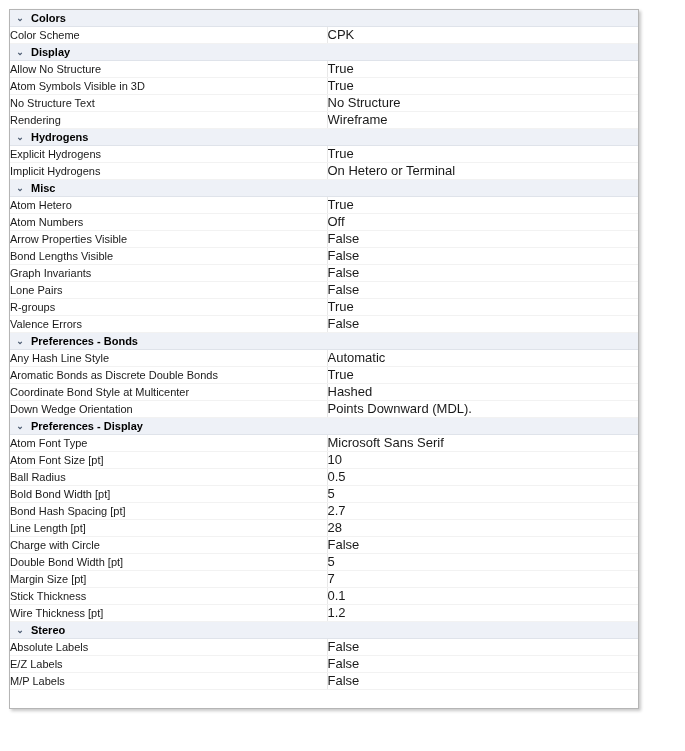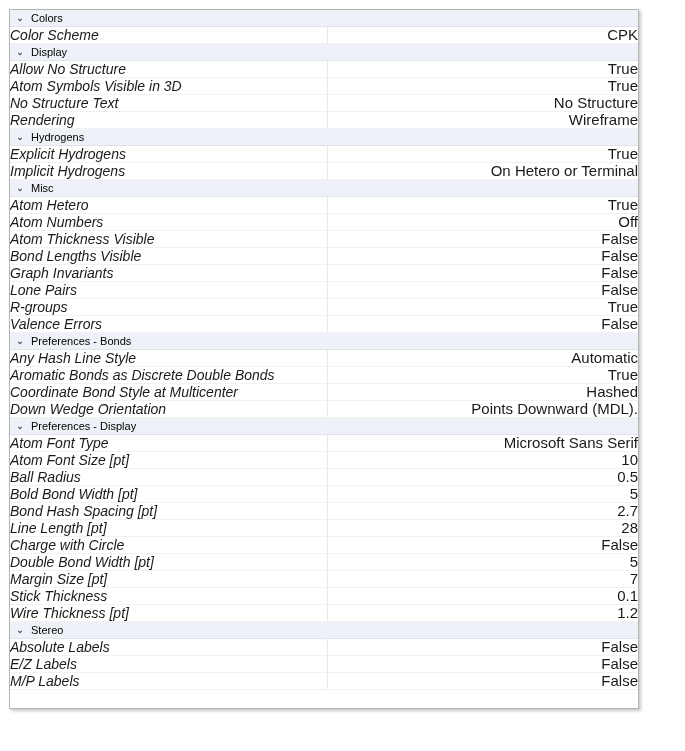--- a/index.html
+++ b/index.html
@@ -47,52 +47,50 @@
   }
   .chev {
     width: 20px;
     min-width: 20px;
     text-align: center;
     font-size: 9px;
     color: #4a5a70;
     line-height: 16px;
   }
   .group-label {
-    font-weight: normal;
+    font-weight: bold;
     font-size: 11px;
     color: #000;
     padding-left: 1px;
   }
   .prop-row td {
     background: #ffffff;
     padding: 0;
     border-bottom: 1px solid #f2f2f2;
   }
   .name-cell {
     padding-left: 41px;
-    font-size: 14px;
+    font-size: 11px;
     color: #1a1a1a;
     white-space: nowrap;
     overflow: hidden;
     text-overflow: ellipsis;
     height: 16px;
     line-height: 16px;
-    font-style: italic;
   }
   .value-cell {
     padding-left: 5px;
-    font-size: 15px;
+    font-size: 13px;
     color: #1a1a1a;
     white-space: nowrap;
     overflow: hidden;
     text-overflow: ellipsis;
     height: 16px;
     line-height: 16px;
     border-left: 1px solid #e8e8e8;
-    text-align: right;
   }
   .col-name { width: 317px; }
   .col-value { width: auto; }
 </style>
 </head>
 <body>
 
 <div class="panel">
   <table class="grid">
     <colgroup>
@@ -162,21 +160,21 @@
         </tr>
         <tr class="prop-row">
           <td class="name-cell">Atom Hetero</td>
           <td class="value-cell">True</td>
         </tr>
         <tr class="prop-row">
           <td class="name-cell">Atom Numbers</td>
           <td class="value-cell">Off</td>
         </tr>
         <tr class="prop-row">
-          <td class="name-cell">Atom Thickness Visible</td>
+          <td class="name-cell">Arrow Properties Visible</td>
           <td class="value-cell">False</td>
         </tr>
         <tr class="prop-row">
           <td class="name-cell">Bond Lengths Visible</td>
           <td class="value-cell">False</td>
         </tr>
         <tr class="prop-row">
           <td class="name-cell">Graph Invariants</td>
           <td class="value-cell">False</td>
         </tr>

